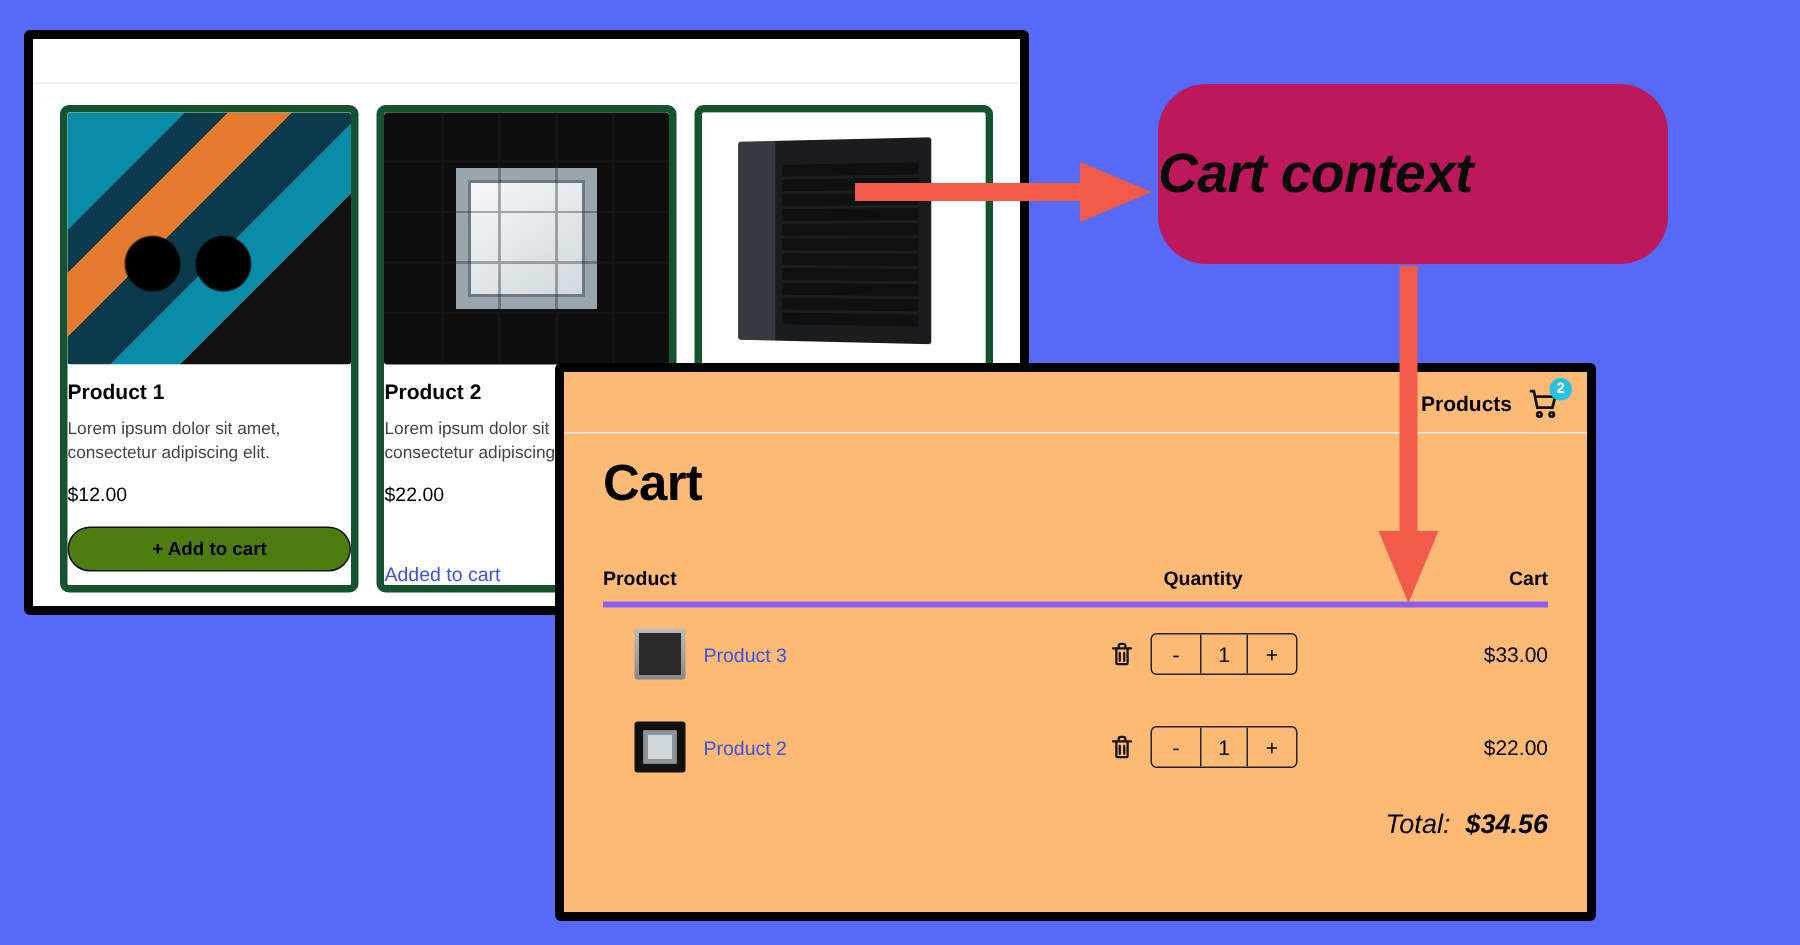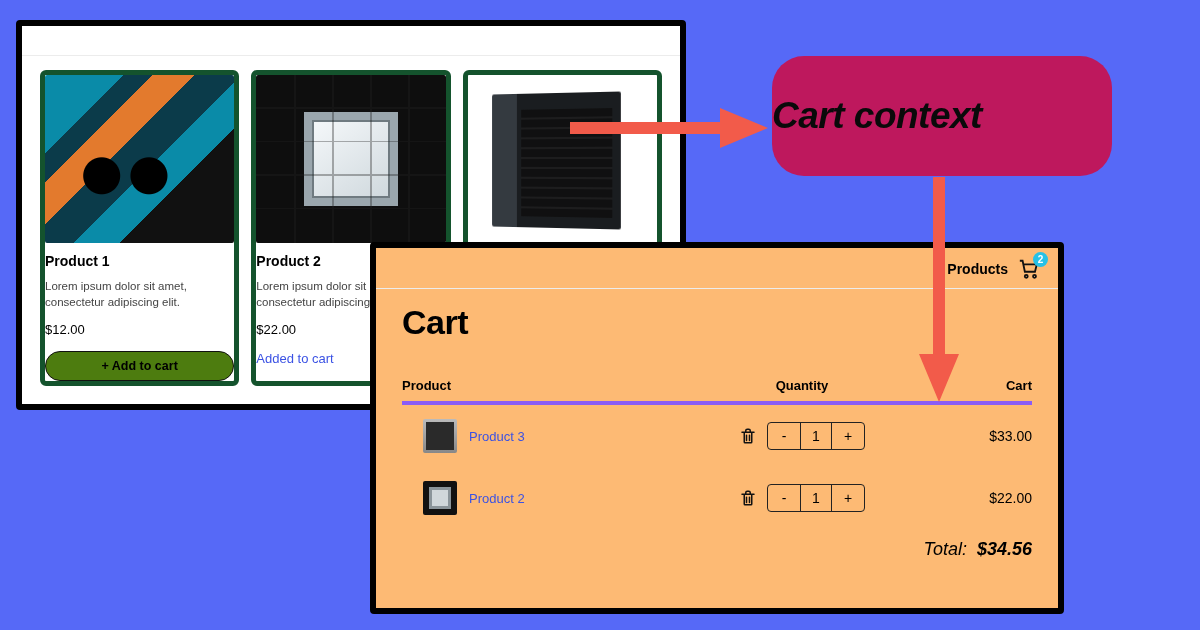--- a/index.html
+++ b/index.html
@@ -51,21 +51,21 @@
   .add-btn {
     border: 1.5px solid #111;
     border-radius: 18px;
     padding: 7px 0;
     text-align: center;
     font-size: 12.5px;
     font-weight: 600;
     background: #4d7c0f;
     cursor: pointer;
   }
-  .added { font-size: 13px; color: #3b52e4; }
+  .added { font-size: 13px; color: #3b52e4; margin-top: 24px; }
 
   
   .thumb-gpu {
     background:
       radial-gradient(circle at 30% 60%, #000 0 18px, transparent 19px),
       radial-gradient(circle at 55% 60%, #000 0 18px, transparent 19px),
       linear-gradient(135deg, #0a8ba8 0 22%, #0b3b4a 22% 30%, #e37a2d 30% 42%, #0b3b4a 42% 55%, #0a8ba8 55% 68%, #111 68% 100%);
   }
   .thumb-cpu {
     background:

